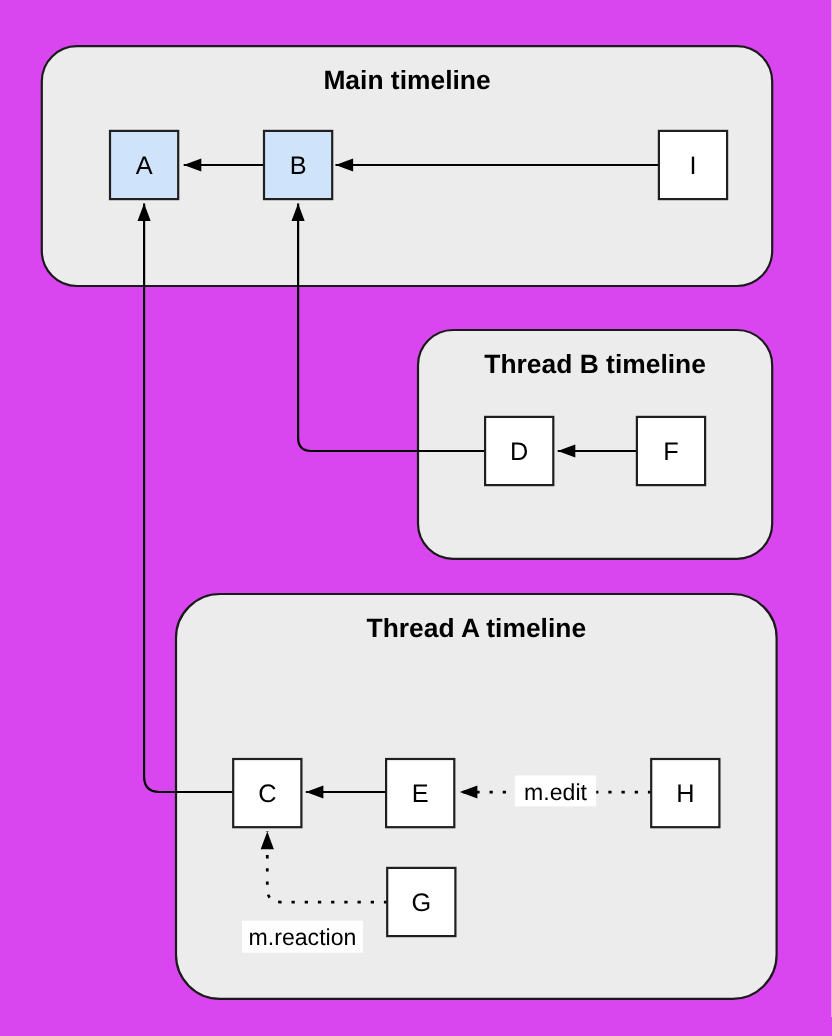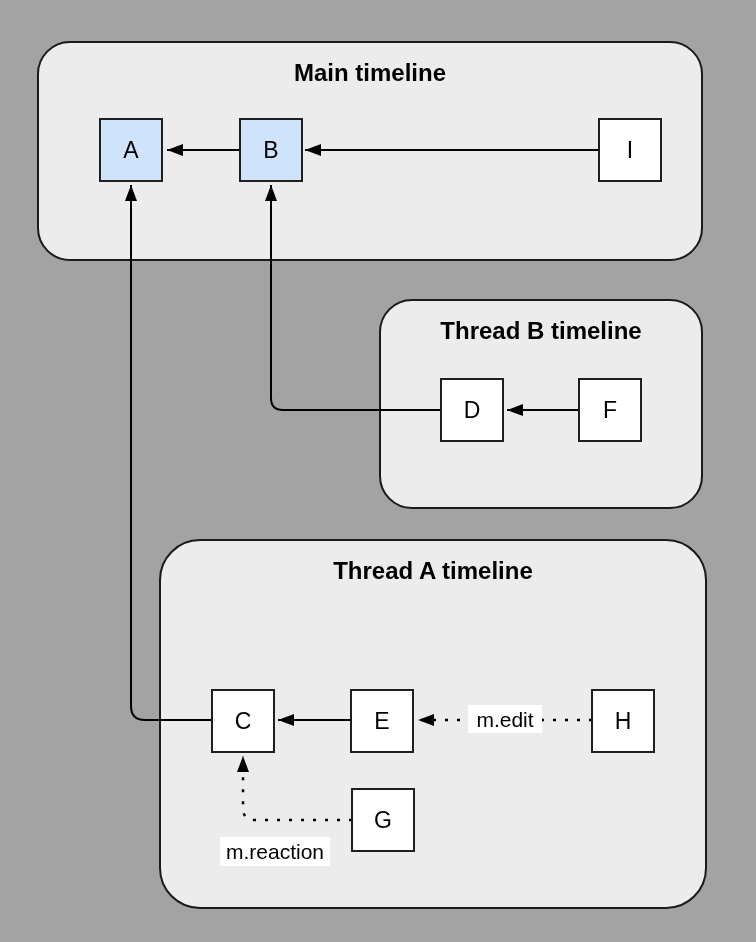--- a/index.html
+++ b/index.html
@@ -4,21 +4,21 @@
 <style>
   html, body {
     margin: 0;
     padding: 0;
     background: #ffffff;
   }
   .stage {
     position: relative;
     width: 756px;
     height: 942px;
-    background: #a3a3a3;
+    background: #d946ef;
     overflow: hidden;
   }
   svg text {
     font-family: "Liberation Sans", "DejaVu Sans", sans-serif;
     fill: #000000;
   }
   .container-box {
     stroke: #1a1a1a;
     stroke-width: 2;
   }

